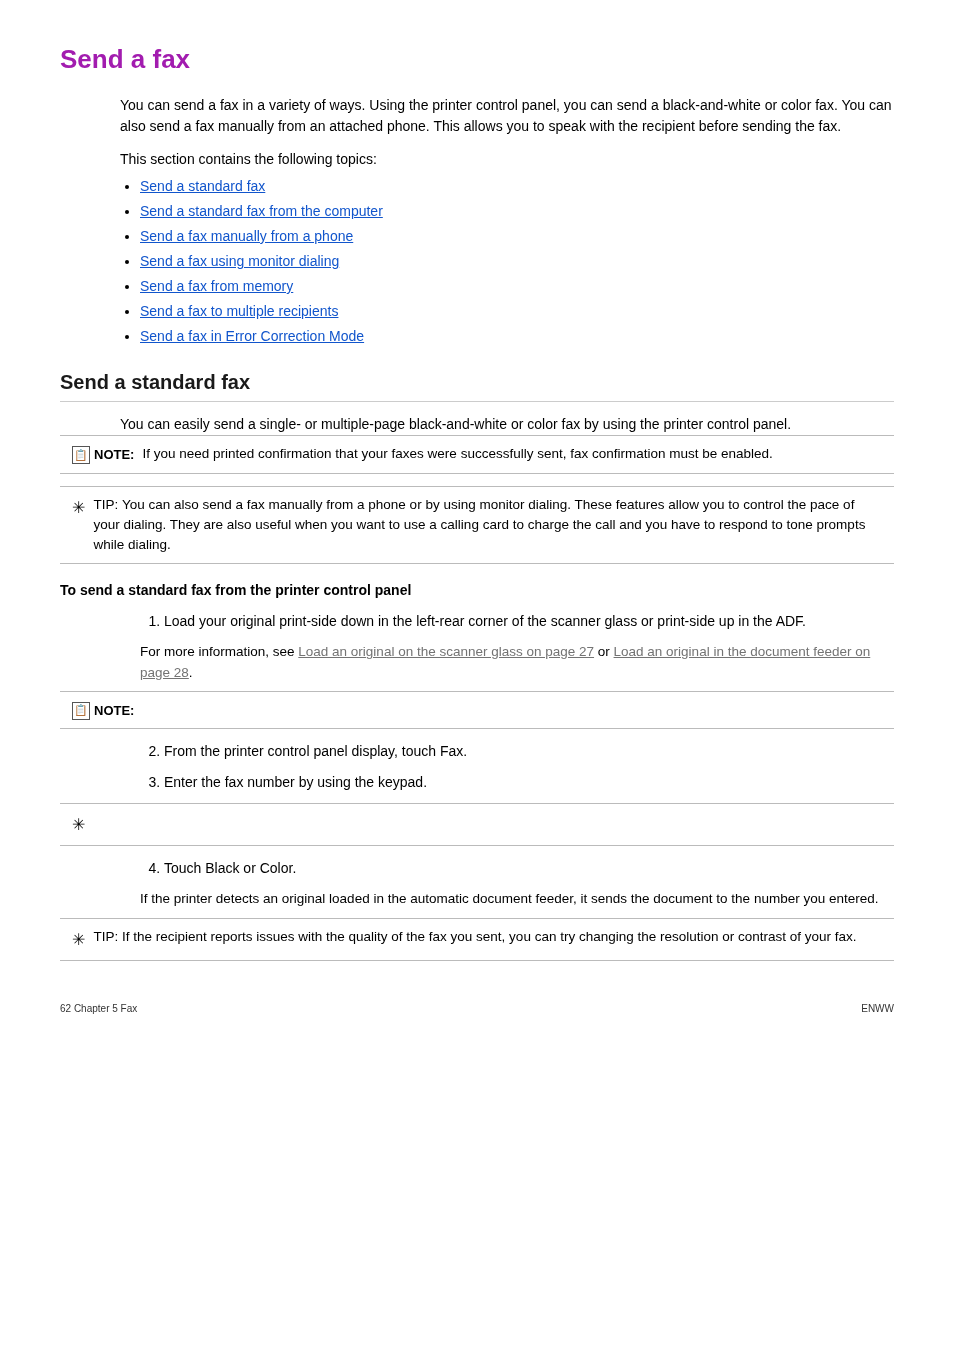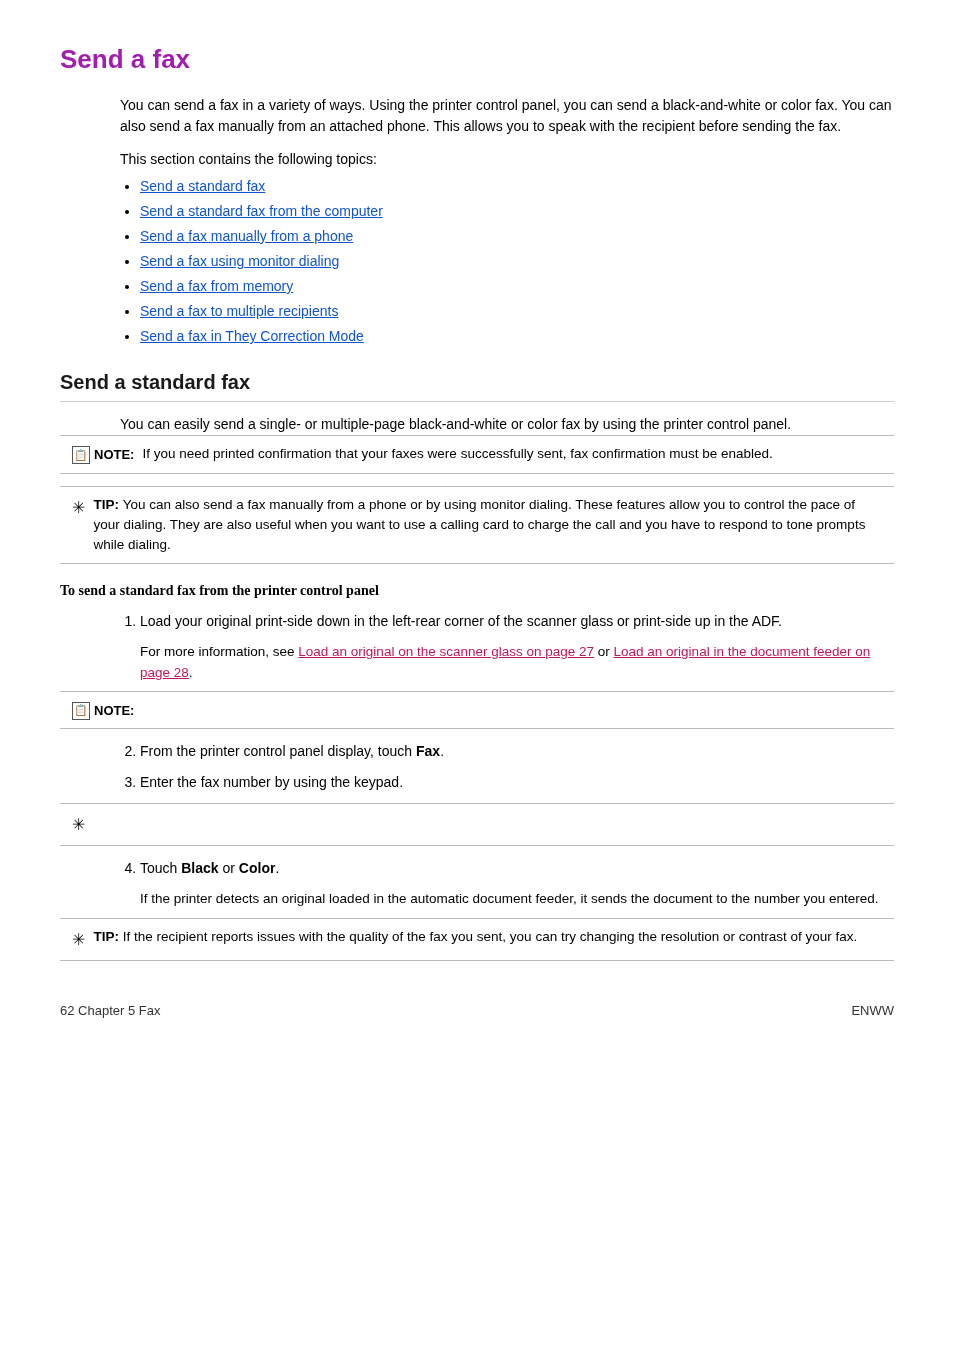--- a/index.html
+++ b/index.html
@@ -100,69 +100,68 @@
 
     .note-text {
       font-size: 13.5px;
     }
 
     .subsection-heading {
       font-weight: bold;
       font-size: 14px;
       margin-top: 16px;
       margin-bottom: 10px;
-      font-family: Liberation Serif, serif;
     }
 
     ol.steps {
-      margin-left: 80px;
+      margin-left: 104px;
       margin-bottom: 10px;
     }
 
     ol.steps li {
       margin-bottom: 10px;
     }
 
     .step-detail {
       margin-left: 80px;
       margin-bottom: 8px;
       font-size: 13.5px;
     }
 
     .step-detail a {
-      color: #be185d;
+      color: #737373;
       text-decoration: underline;
     }
 
     .footer {
       margin-top: 40px;
       display: flex;
       justify-content: space-between;
-      font-size: 13px;
+      font-size: 10px;
       color: #333;
     }
 
-    b { font-weight: bold; }
+    b { font-weight: normal; }
   </style>
 </head>
 <body>
 
 <h1 class="page-title">Send a fax</h1>
 
 <p class="intro-text">You can send a fax in a variety of ways. Using the printer control panel, you can send a black-and-white or color fax. You can also send a fax manually from an attached phone. This allows you to speak with the recipient before sending the fax.</p>
 <p class="intro-text toc-label">This section contains the following topics:</p>
 
 <ul class="toc-list">
 <li><a href="#">Send a standard fax</a></li>
     <li><a href="#">Send a standard fax from the computer</a></li>
     <li><a href="#">Send a fax manually from a phone</a></li>
     <li><a href="#">Send a fax using monitor dialing</a></li>
     <li><a href="#">Send a fax from memory</a></li>
     <li><a href="#">Send a fax to multiple recipients</a></li>
-    <li><a href="#">Send a fax in They Correction Mode</a></li>
+    <li><a href="#">Send a fax in Error Correction Mode</a></li>
   </ul>
 
 <h2 class="section-title">Send a standard fax</h2>
 
 <p class="section-body">You can easily send a single- or multiple-page black-and-white or color fax by using the printer control panel.</p>
 
 <div class="note-box">
   <span class="note-icon">
     <span class="icon-img">📋</span>
     <span>NOTE:</span>

